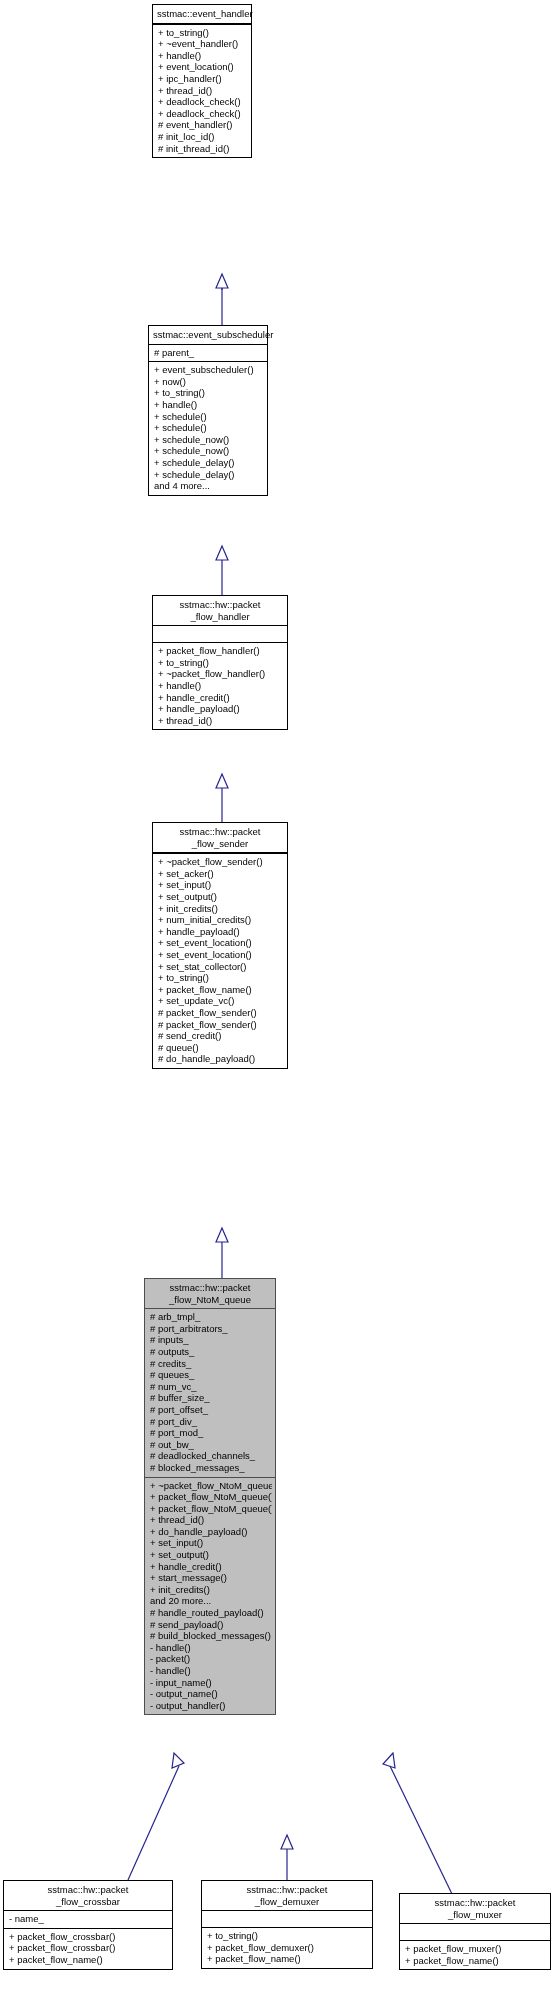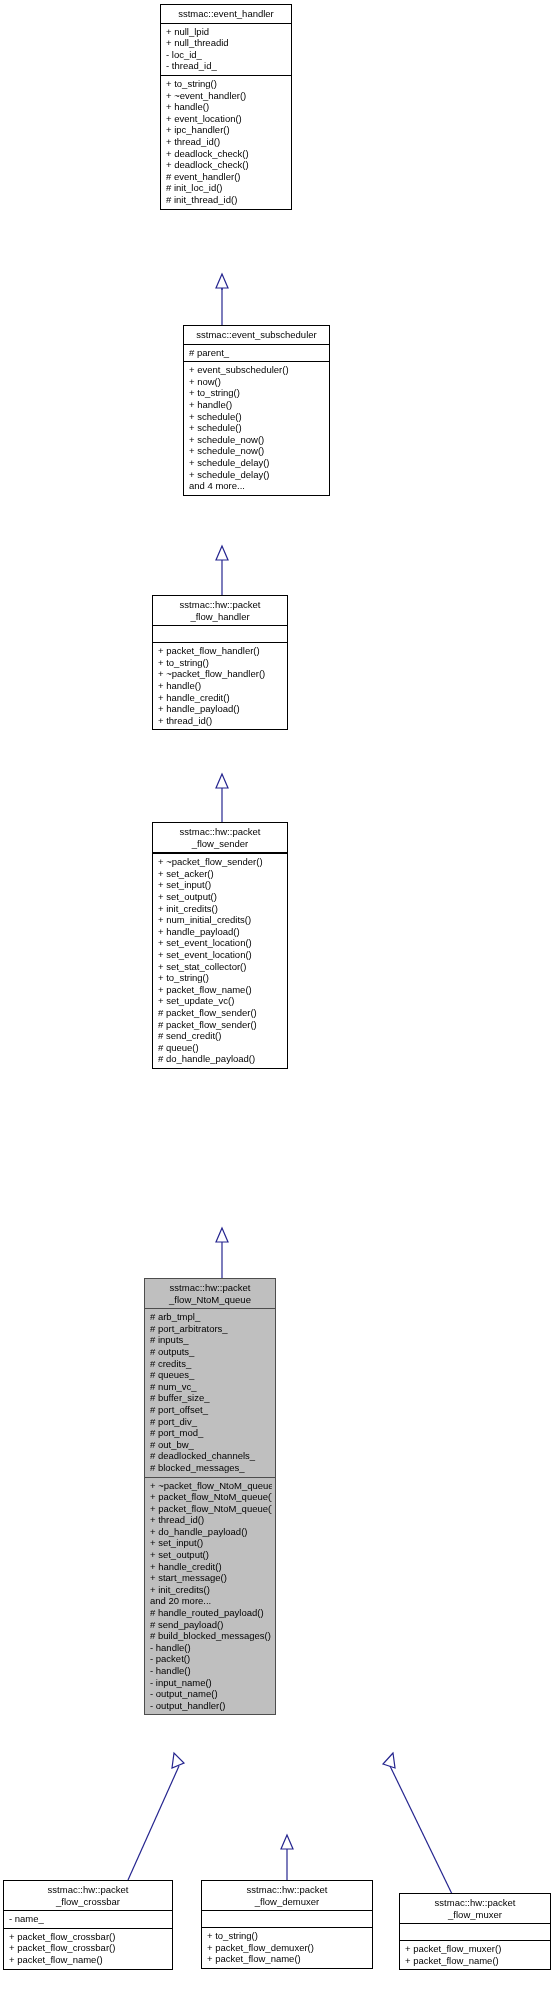--- a/index.html
+++ b/index.html
@@ -111,46 +111,40 @@
       <polygon class="edge-head" points="287,1835 281,1849 293,1849"></polygon>
       <line class="edge-line" x1="287" y1="1849" x2="287" y2="1886"></line>
     </g>
 
     <g>
       <polygon class="edge-head" points="393,1753 383,1764 395,1768"></polygon>
       <line class="edge-line" x1="390" y1="1766" x2="452" y2="1894"></line>
     </g>
   </svg>
 
-  <div class="uml-box" style="left:160px; top:4px; width:132px;">
+  <div class="uml-box" style="left:152px; top:4px; width:100px;">
     <div class="uml-title">sstmac::event_handler</div>
     <div class="uml-sep"></div>
-    <div class="uml-rows">
-      <div class="uml-row">+ null_lpid</div>
-      <div class="uml-row">+ null_threadid</div>
-      <div class="uml-row">- loc_id_</div>
-      <div class="uml-row">- thread_id_</div>
-    </div>
     <div class="uml-sep"></div>
     <div class="uml-rows">
       <div class="uml-row">+ to_string()</div>
       <div class="uml-row">+ ~event_handler()</div>
       <div class="uml-row">+ handle()</div>
       <div class="uml-row">+ event_location()</div>
       <div class="uml-row">+ ipc_handler()</div>
       <div class="uml-row">+ thread_id()</div>
       <div class="uml-row">+ deadlock_check()</div>
       <div class="uml-row">+ deadlock_check()</div>
       <div class="uml-row"># event_handler()</div>
       <div class="uml-row"># init_loc_id()</div>
       <div class="uml-row"># init_thread_id()</div>
     </div>
   </div>
 
-  <div class="uml-box" style="left:148px; top:325px; width:147px;margin-left:35px;">
+  <div class="uml-box" style="left:148px; top:325px; width:120px;">
     <div class="uml-title">sstmac::event_subscheduler</div>
     <div class="uml-sep"></div>
     <div class="uml-rows">
       <div class="uml-row"># parent_</div>
     </div>
     <div class="uml-sep"></div>
     <div class="uml-rows">
       <div class="uml-row">+ event_subscheduler()</div>
       <div class="uml-row">+ now()</div>
       <div class="uml-row">+ to_string()</div>

